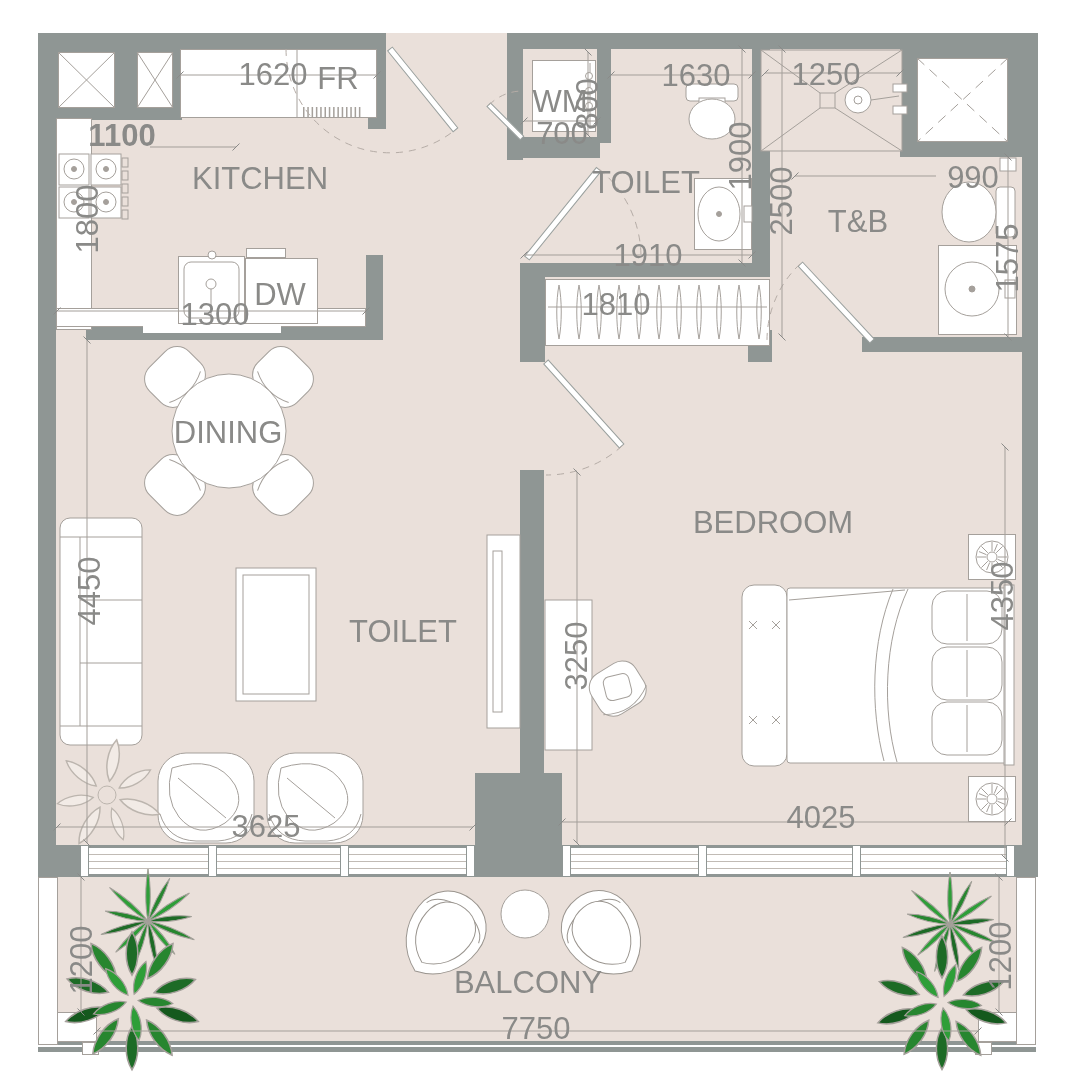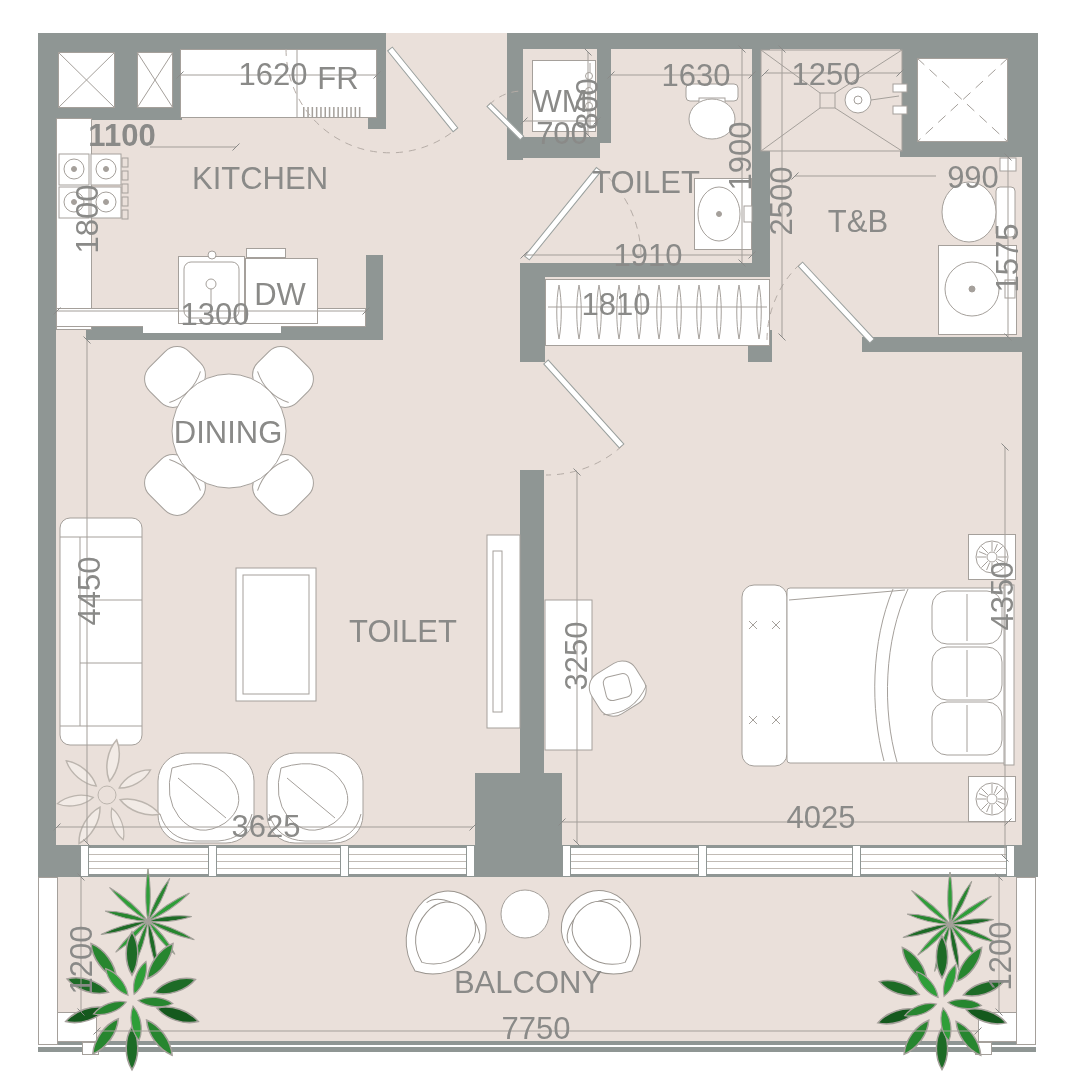--- a/index.html
+++ b/index.html
@@ -389,20 +389,21 @@
       <line x1="81" y1="877" x2="81" y2="1012" marker-start="url(#tk)" marker-end="url(#tk)"></line>
       <line x1="999" y1="877" x2="999" y2="1012" marker-start="url(#tk)" marker-end="url(#tk)"></line>
     </g>
   </svg>
 
   <div class="lbl" style="left:260px;top:178px;">KITCHEN</div>
   <div class="lbl" style="left:646px;top:182px;">TOILET</div>
   <div class="lbl" style="left:858px;top:221px;">T&amp;B</div>
   <div class="lbl" style="left:228px;top:432px;">DINING</div>
   <div class="lbl" style="left:403px;top:631px;">TOILET</div>
+  <div class="lbl" style="left:773px;top:522px;">BEDROOM</div>
   <div class="lbl" style="left:528px;top:982px;">BALCONY</div>
 
   <div class="lbl" style="left:338px;top:78px;">FR</div>
   <div class="lbl" style="left:560px;top:101px;">WM</div>
   <div class="lbl" style="left:280px;top:294px;">DW</div>
 
   <div class="lbl" style="left:273px;top:74px;">1620</div>
   <div class="lbl" style="left:122px;top:135px;font-weight:bold;">1100</div>
   <div class="lbl v" style="left:87px;top:219px;">1800</div>
   <div class="lbl" style="left:215px;top:314px;">1300</div>

